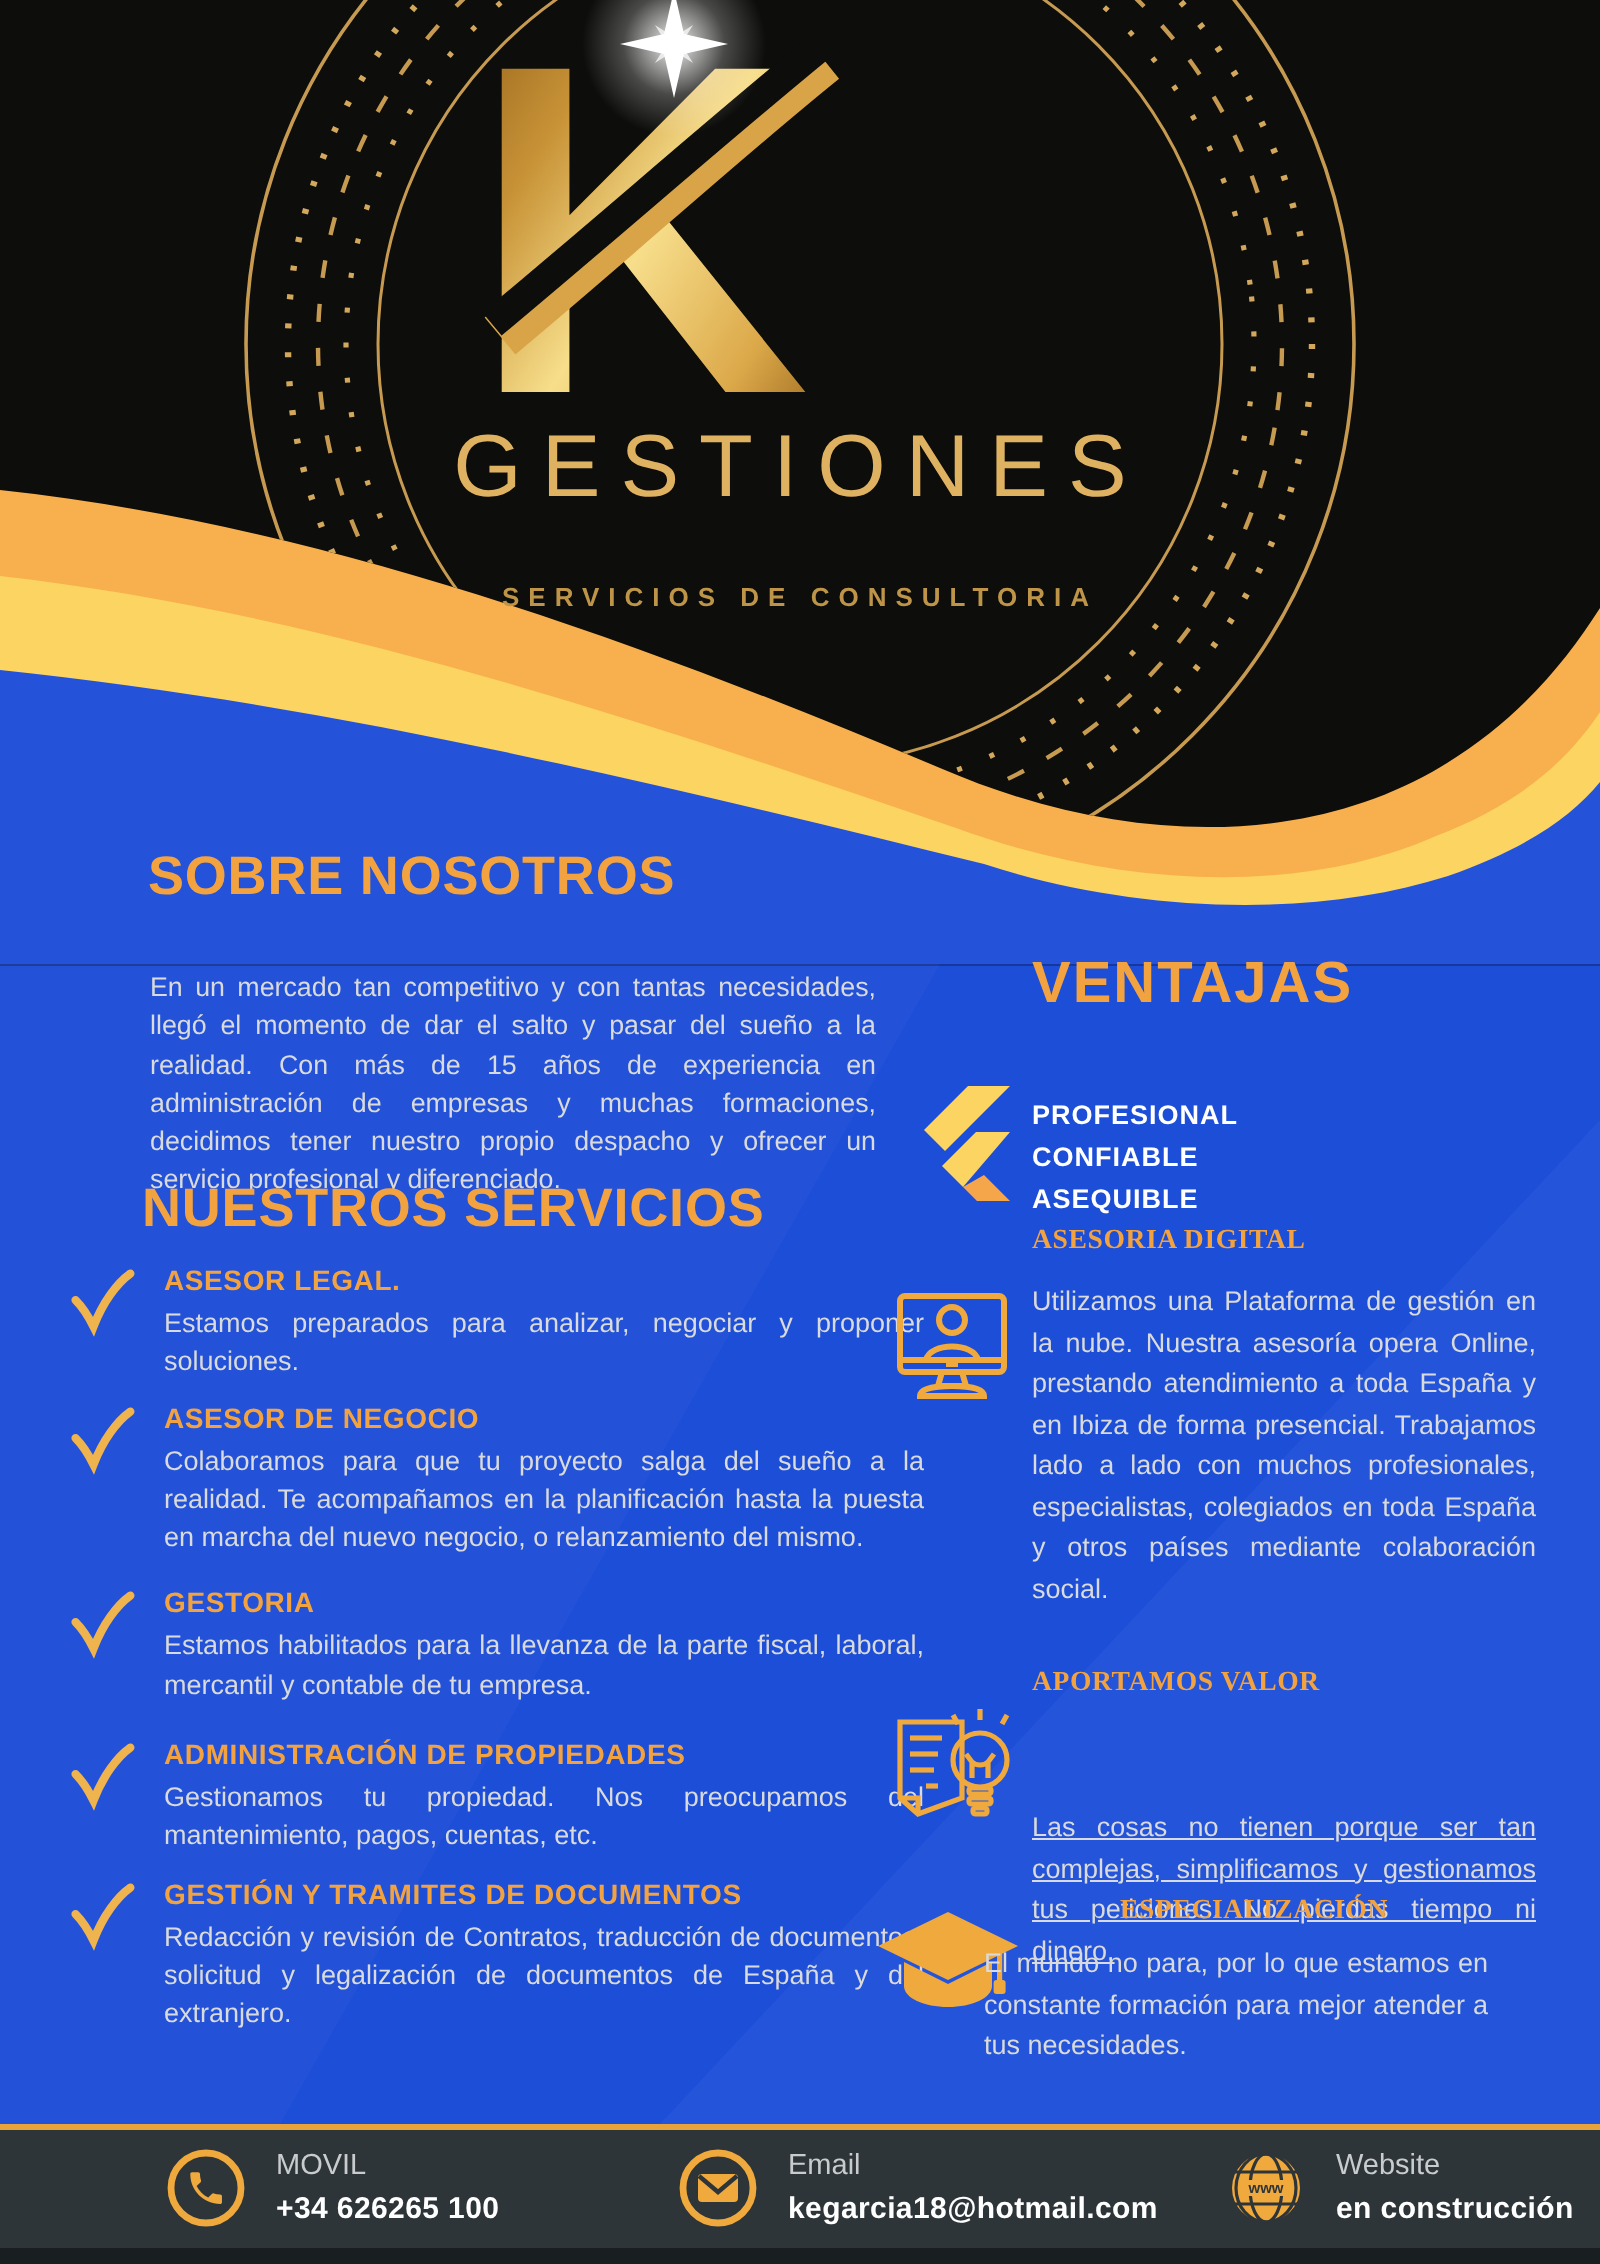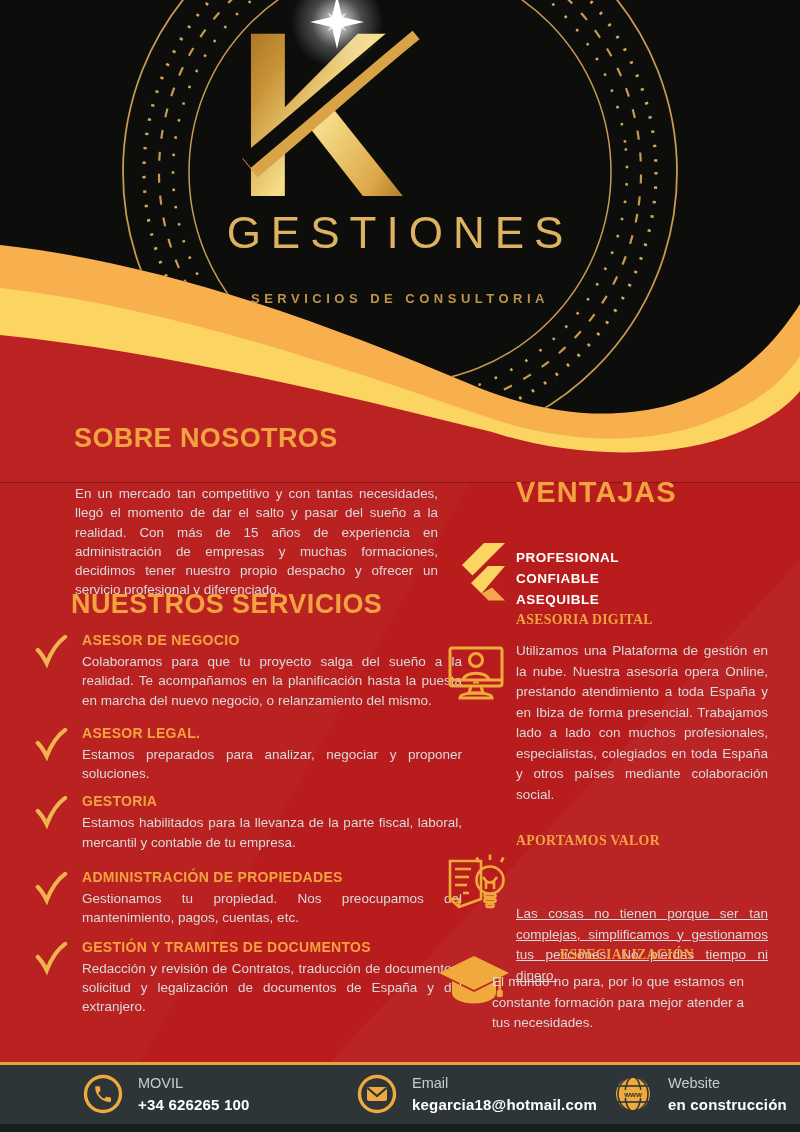--- a/index.html
+++ b/index.html
@@ -1,18 +1,18 @@
 <!DOCTYPE html>
 <html><head>
 <meta charset="utf-8">
 <style>
   html,body{margin:0;padding:0;background:#222;}
   .page{
     position:relative; width:800px; height:1132px; overflow:hidden;
-    background:#b91c1c; font-family:"Liberation Sans", sans-serif;
+    background:#1d4ed8; font-family:"Liberation Sans", sans-serif;
     margin:0 auto;
   }
   .page *{box-sizing:border-box;}
   svg{display:block;}
   .bg-svg{position:absolute; inset:0; z-index:1; pointer-events:none;}
   .content{position:absolute; inset:0; z-index:2;}
 
   .h-orange{color:#F2A340; font-weight:800; letter-spacing:.4px;}
   .abs{position:absolute;}
 
@@ -44,21 +44,21 @@
   #icon-idea{left:445px; top:849px;}
   #icon-cap{left:437px; top:954px;}
 
   .footer-line{position:absolute; left:0; top:1062px; width:800px; height:3px; background:#E8A33C;}
   .footer{position:absolute; left:0; top:1065px; width:800px; height:59px; background:#2E3539;}
   .footer-dark{position:absolute; left:0; top:1124px; width:800px; height:8px; background:#191E21;}
   .contact{position:absolute; top:8px; display:flex; align-items:center;}
   .contact .cic{flex:none; margin-right:14px;}
   .contact .lab{color:#C9CCCD; font-size:14.5px; line-height:1.4;}
   .contact .val{color:#FFFFFF; font-size:15px; font-weight:700; line-height:1.4; letter-spacing:.2px;}
-  #contact-phone{left:82px;} #contact-email{left:356px;} #contact-web{left:612px;}
+  #contact-phone{left:82px;} #contact-email{left:338px;} #contact-web{left:612px;}
 </style>
 </head>
 <body>
 
 <div class="page">
 
   <svg class="bg-svg" width="800" height="1132" viewBox="0 0 800 1132">
     <defs>
       <linearGradient id="goldK" x1="0" y1="0" x2="1" y2="1">
         <stop offset="0" stop-color="#8C5A14"></stop>
@@ -111,40 +111,40 @@
   </svg>
 
   <div class="content">
 
     <div class="abs h-orange" id="about-title">SOBRE NOSOTROS</div>
     <div class="abs" id="about-body">En un mercado tan competitivo y con tantas necesidades, llegó el momento de dar el salto y pasar del sueño a la realidad. Con más de 15 años de experiencia en administración de empresas y muchas formaciones, decidimos tener nuestro propio despacho y ofrecer un servicio profesional y diferenciado.</div>
 
     <div class="abs h-orange" id="services-title">NUESTROS SERVICIOS</div>
 
     <div class="abs svc-list">
+      <div class="svc m1">
+        <span class="chk">
+          <svg width="34" height="36" viewBox="0 0 36 36">
+              <path d="M4,17 C8,21 11,26 13.5,31 C18.5,18 26,8 33,3" fill="none" stroke="#F0B44E" stroke-width="4.4" stroke-linecap="round"></path>
+            </svg>
+        </span>
+        <div class="txt">
+          <p class="svc-title">ASESOR LEGAL.</p>
+          <p class="svc-body">Estamos preparados para analizar, negociar y proponer soluciones.</p>
+        </div>
+      </div>
       <div class="svc m2">
         <span class="chk">
           <svg width="34" height="36" viewBox="0 0 36 36">
               <path d="M4,17 C8,21 11,26 13.5,31 C18.5,18 26,8 33,3" fill="none" stroke="#F0B44E" stroke-width="4.4" stroke-linecap="round"></path>
             </svg>
         </span>
         <div class="txt">
           <p class="svc-title">ASESOR DE NEGOCIO</p>
           <p class="svc-body">Colaboramos para que tu proyecto salga del sueño a la realidad. Te acompañamos en la planificación hasta la puesta en marcha del nuevo negocio, o relanzamiento del mismo.</p>
-        </div>
-      </div>
-      <div class="svc m1">
-        <span class="chk">
-          <svg width="34" height="36" viewBox="0 0 36 36">
-              <path d="M4,17 C8,21 11,26 13.5,31 C18.5,18 26,8 33,3" fill="none" stroke="#F0B44E" stroke-width="4.4" stroke-linecap="round"></path>
-            </svg>
-        </span>
-        <div class="txt">
-          <p class="svc-title">ASESOR LEGAL.</p>
-          <p class="svc-body">Estamos preparados para analizar, negociar y proponer soluciones.</p>
         </div>
       </div>
       <div class="svc m3">
         <span class="chk">
           <svg width="34" height="36" viewBox="0 0 36 36">
               <path d="M4,17 C8,21 11,26 13.5,31 C18.5,18 26,8 33,3" fill="none" stroke="#F0B44E" stroke-width="4.4" stroke-linecap="round"></path>
             </svg>
         </span>
         <div class="txt">
           <p class="svc-title">GESTORIA</p>

